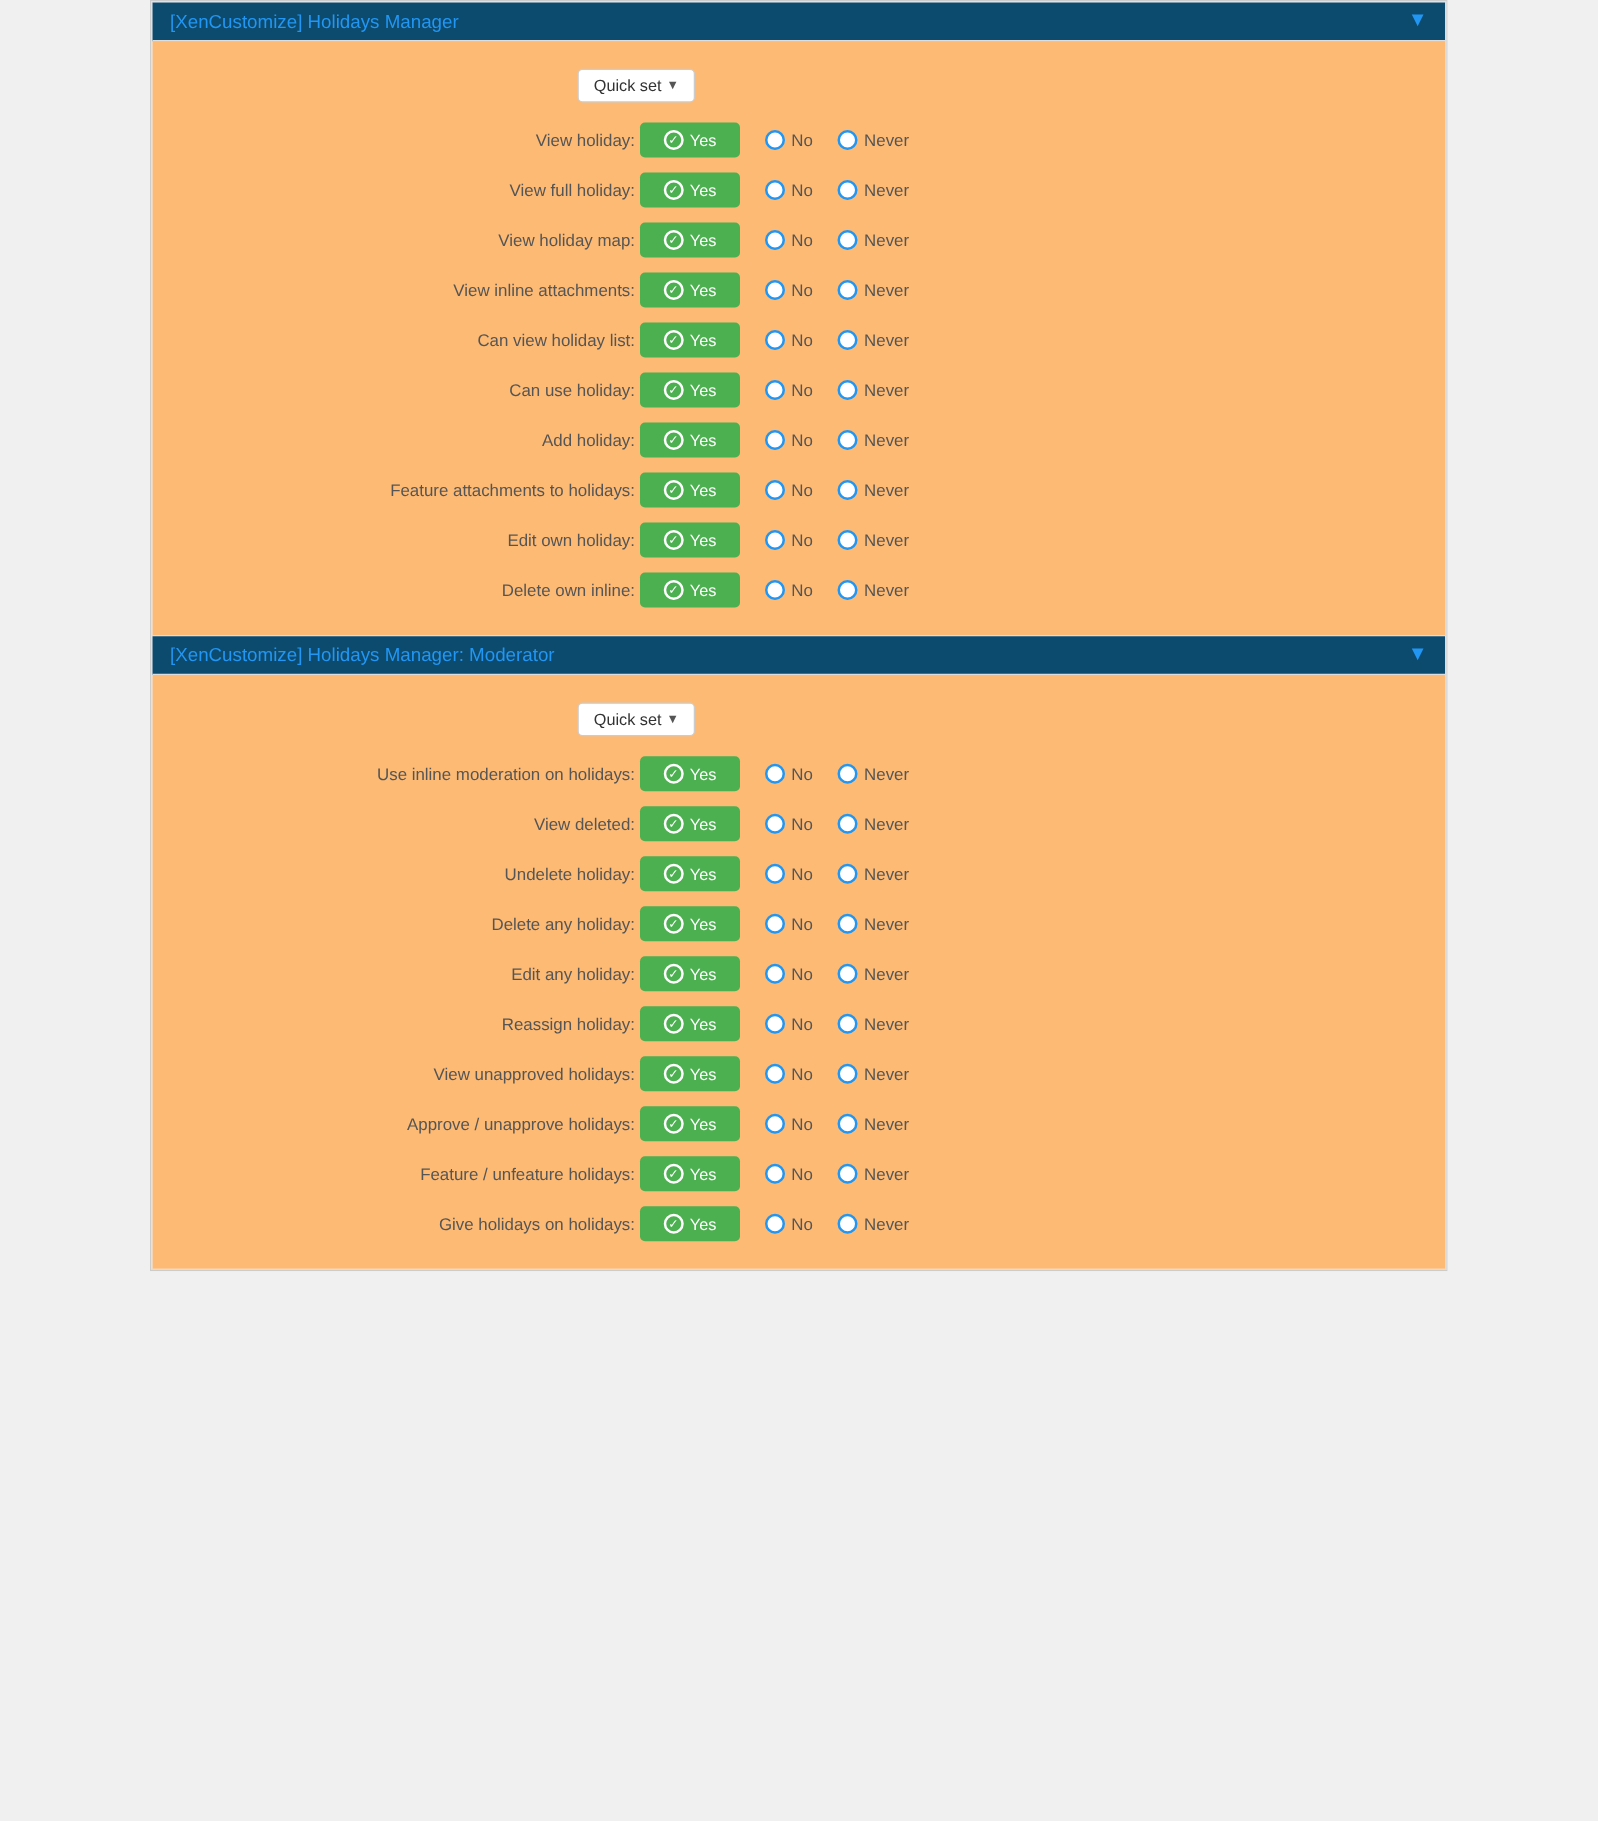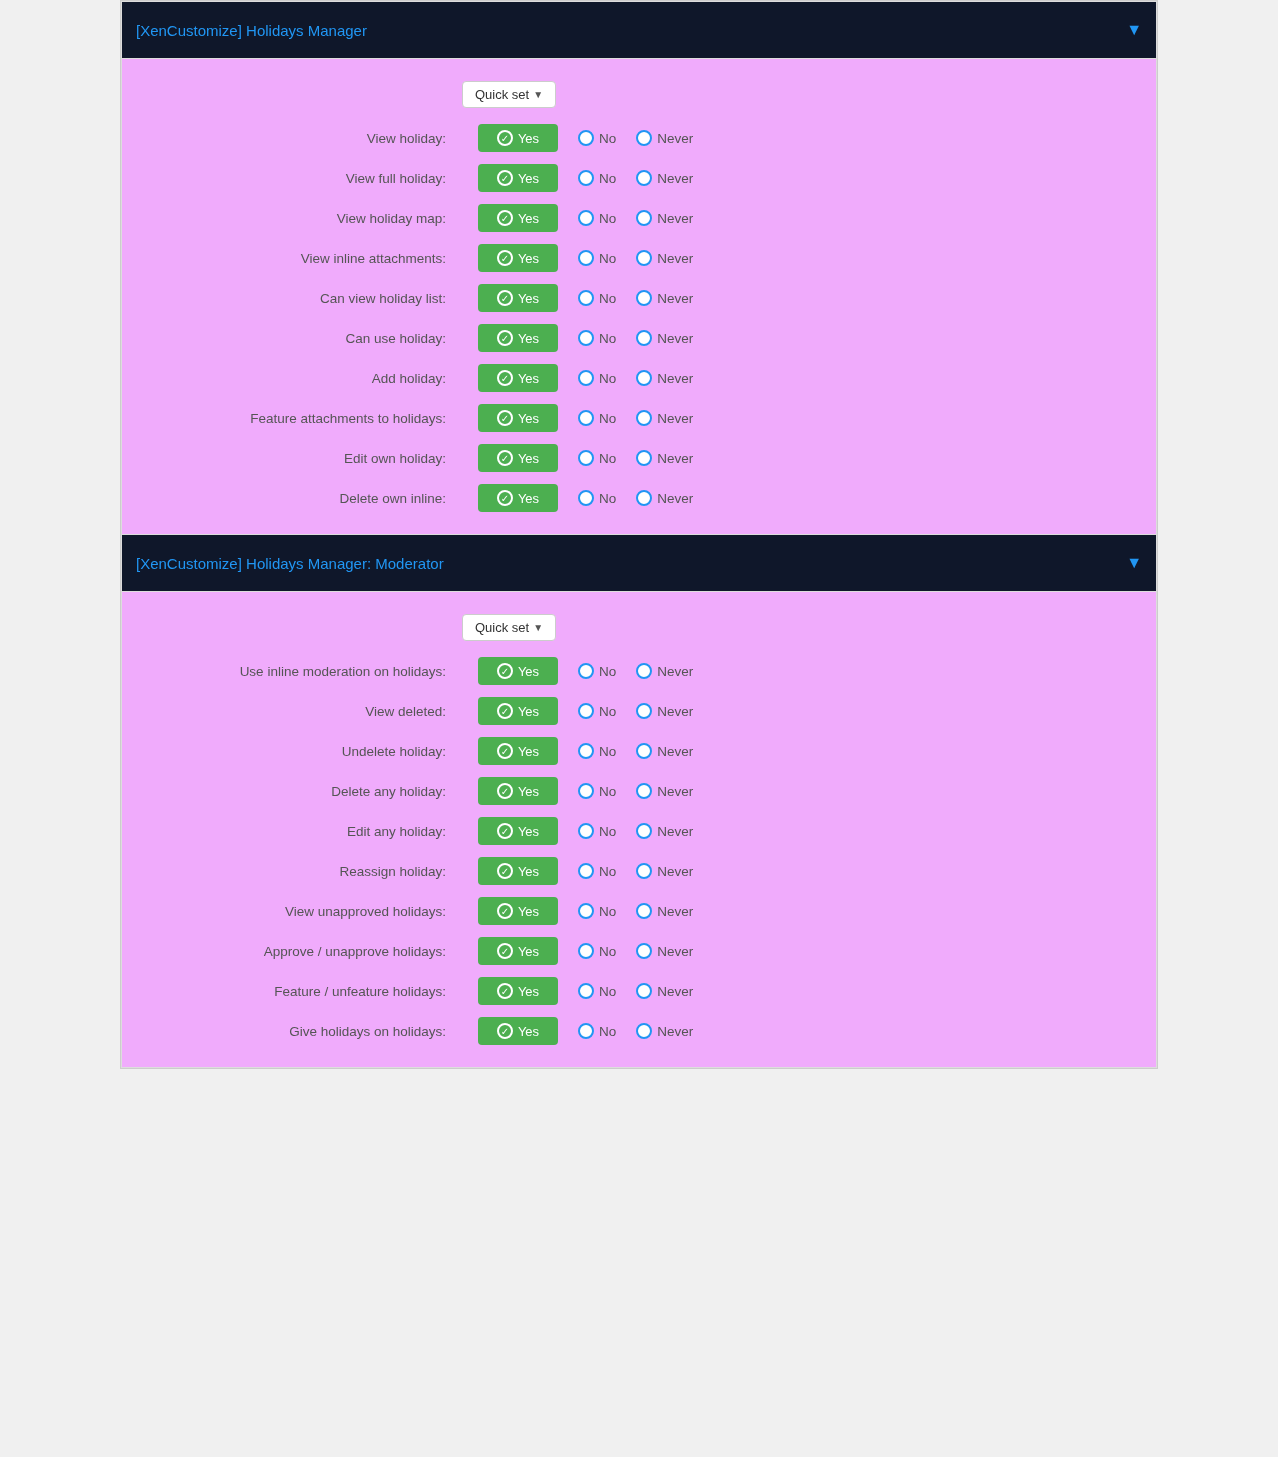--- a/index.html
+++ b/index.html
@@ -16,36 +16,36 @@
       background: #fff;
     }
     .section {
       border: 1px solid #ddd;
       margin-bottom: 0;
     }
     .section-header {
       display: flex;
       align-items: center;
       justify-content: space-between;
-      padding: 19px 14px;
-      background: #0f172a;
+      padding: 6px 14px;
+      background: #0c4a6e;
       border-bottom: 1px solid #ddd;
     }
     .section-title {
       color: #2196F3;
       font-size: 15px;
       font-weight: normal;
     }
     .section-toggle {
       color: #2196F3;
       font-size: 16px;
       cursor: pointer;
     }
     .section-body {
-      background: #f0abfc;
+      background: #fdba74;
       padding: 16px 0 16px 0;
     }
     .quick-set-row {
       display: flex;
       justify-content: flex-start;
       padding: 6px 0 10px 340px;
     }
     .quick-set-btn {
       background: #fff;
       border: 1px solid #ccc;
@@ -63,22 +63,22 @@
       color: #555;
     }
     .permission-row {
       display: flex;
       align-items: center;
       padding: 6px 0;
       min-height: 40px;
     }
     .permission-label {
       text-align: right;
-      width: 356px;
-      padding-right: 32px;
+      width: 390px;
+      padding-right: 4px;
       color: #555;
       font-size: 13.5px;
       flex-shrink: 0;
     }
     .permission-options {
       display: flex;
       align-items: center;
       gap: 0;
     }
     .yes-btn {

